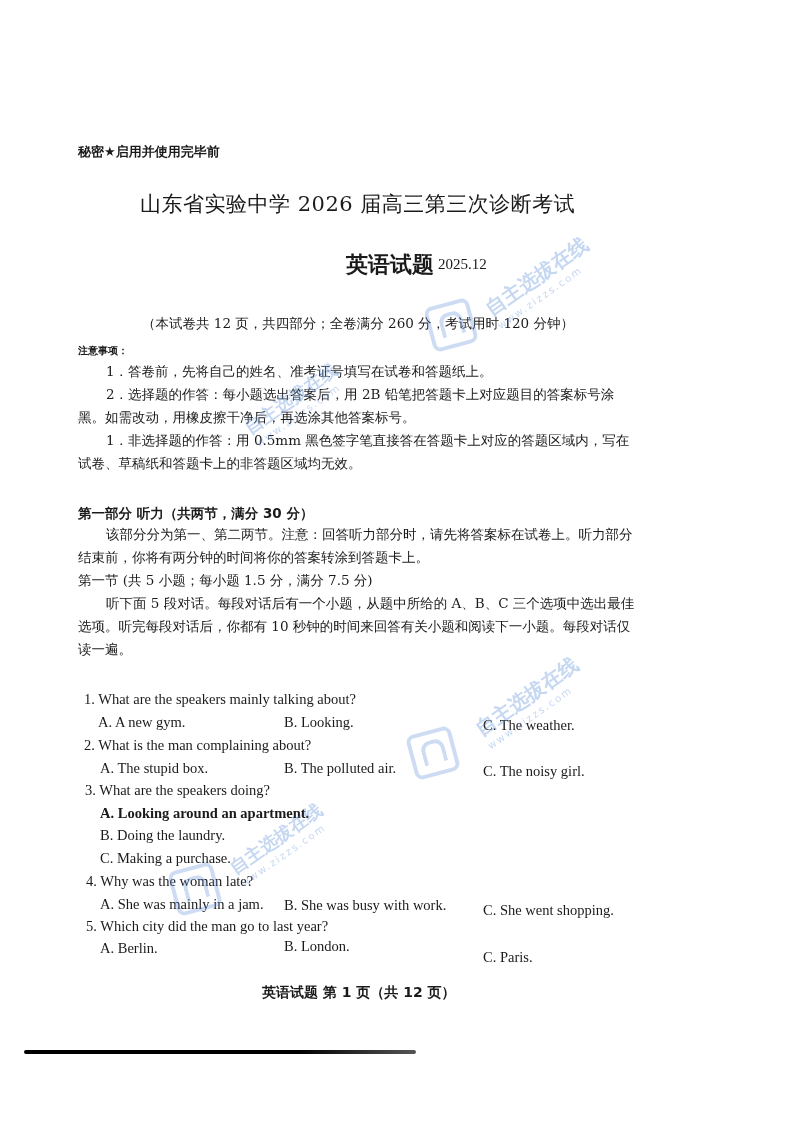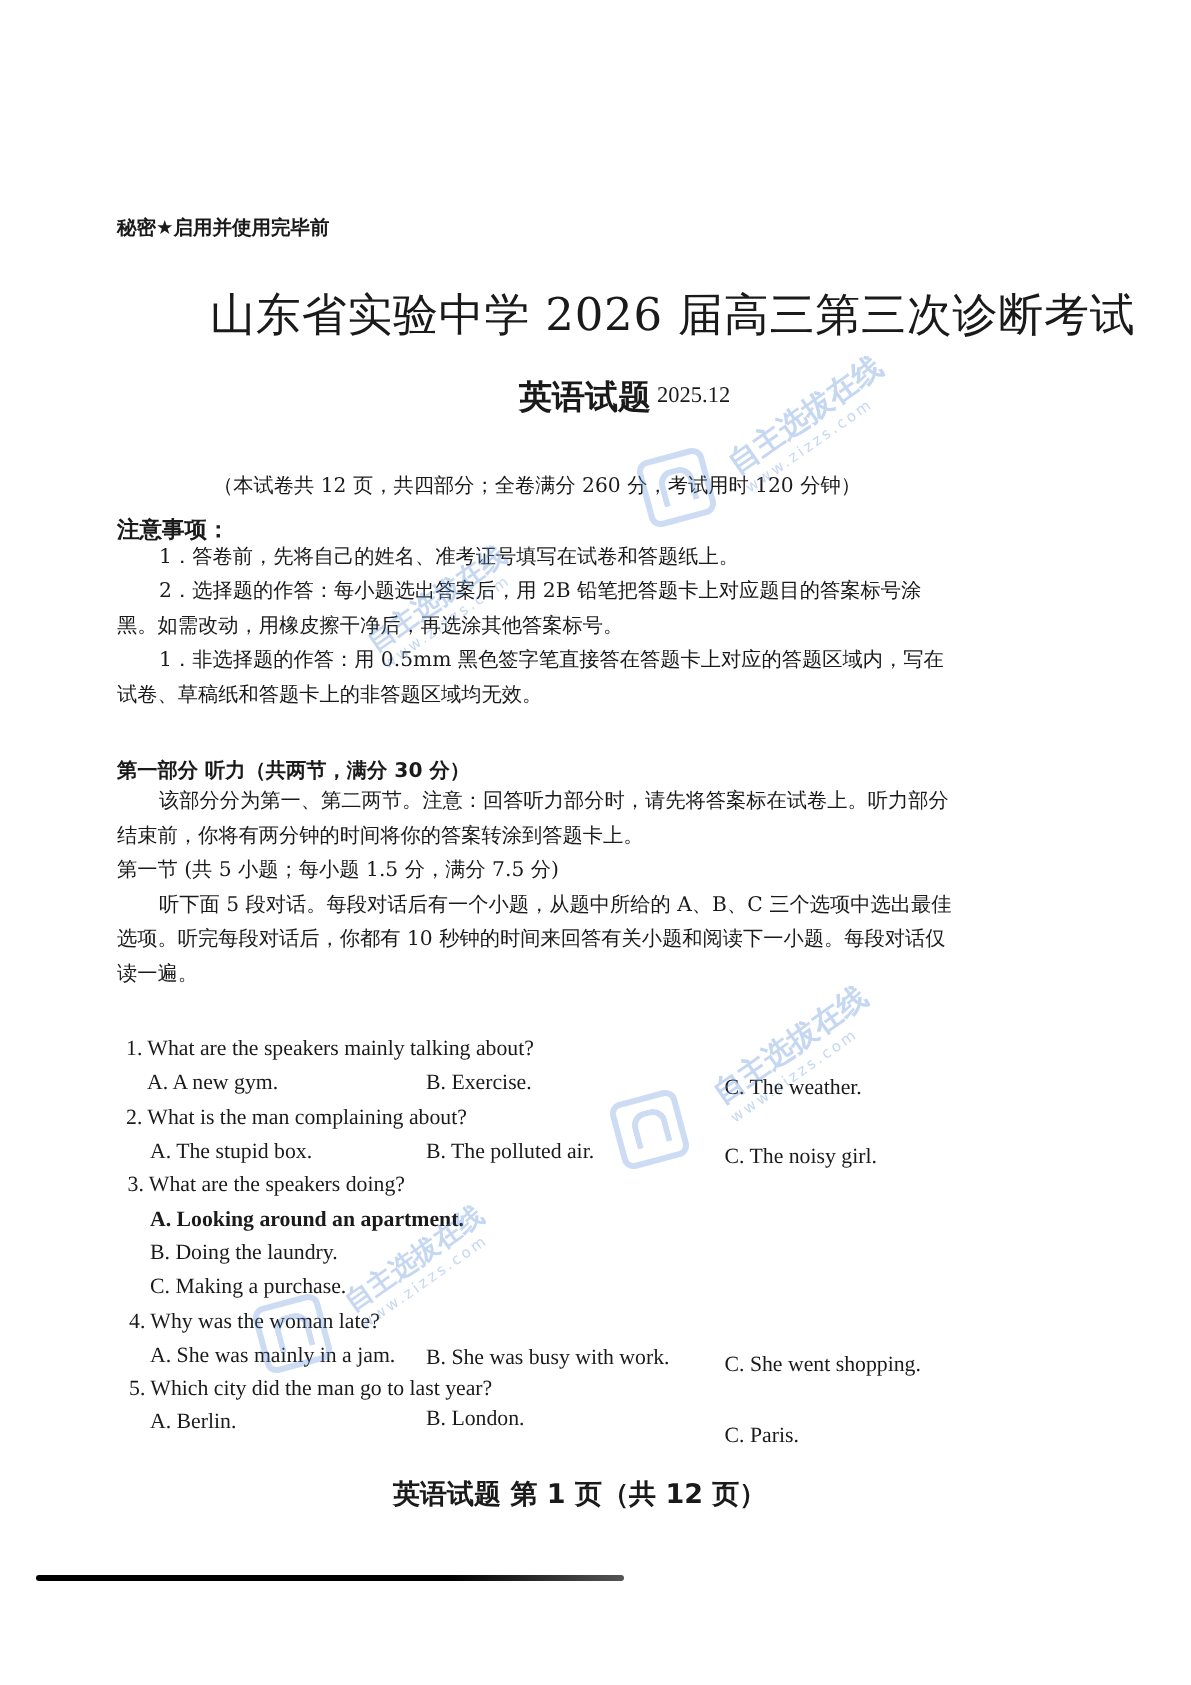--- a/index.html
+++ b/index.html
@@ -1,31 +1,31 @@
 <!DOCTYPE html>
 <html><head>
 <meta charset="utf-8">
 <style>
   html, body { margin: 0; padding: 0; background: #ffffff; }
   body { width: 794px; height: 1123px; position: relative; overflow: hidden;
          font-family: "DejaVu Serif", "Liberation Serif", serif; color: #1a1a1a; }
   .abs { position: absolute; white-space: nowrap; }
   .secret { left: 78px; top: 143px; font-size: 13px; font-weight: bold; font-family: "DejaVu Sans", sans-serif; }
-  .title { left: 140px; top: 190px; font-size: 30px; letter-spacing: 0.5px; }
+  .title { left: 140px; top: 190px; font-size: 21px; letter-spacing: 0.5px; }
   .subtitle { left: 303px; top: 250px; font-size: 22px; font-weight: bold; font-family: "DejaVu Sans", sans-serif; margin-left: 43px; }
   .date { left: 438px; top: 256px; font-size: 15px; font-family: "Liberation Serif", serif; }
   .paperinfo { left: 142px; top: 315px; font-size: 13.5px; }
-  .notice-h { left: 78px; top: 344px; font-size: 15px; font-weight: bold; font-family: "DejaVu Sans", sans-serif; }
+  .notice-h { left: 78px; top: 344px; font-size: 10px; font-weight: bold; font-family: "DejaVu Sans", sans-serif; }
   .para { font-size: 13.5px; line-height: 23px; }
   .p1 { left: 78px; top: 360px; width: 560px; white-space: normal; }
   .indent { text-indent: 28px; }
   .section-h { left: 78px; top: 505px; font-size: 13.5px; font-weight: bold; font-family: "DejaVu Sans", sans-serif; }
   .p2 { left: 78px; top: 523px; width: 560px; white-space: normal; }
   .q { font-family: "Liberation Serif", serif; font-size: 14.5px; }
-  .footer { left: 262px; top: 984px; font-size: 18px; font-weight: bold; font-family: "DejaVu Sans", sans-serif; }
+  .footer { left: 262px; top: 984px; font-size: 14px; font-weight: bold; font-family: "DejaVu Sans", sans-serif; }
   .rule { left: 24px; top: 1050px; width: 392px; height: 4px; background: linear-gradient(to right, #000 0%, #000 70%, #555 100%); border-radius: 2px; }
   .wm { position: absolute; color: #5b8fd9; opacity: 0.35; font-weight: bold; font-family: "DejaVu Sans", sans-serif; transform: rotate(-35deg); transform-origin: left top; }
   .wm small { display: block; font-size: 10px; font-weight: normal; letter-spacing: 2px; }
   .wm-logo { position: absolute; width: 38px; height: 38px; border: 4px solid #5b8fd9; border-radius: 8px; opacity: 0.3; transform: rotate(-15deg); }
   .wm-logo::after { content: ""; position: absolute; left: 8px; top: 6px; width: 16px; height: 20px; border: 4px solid #5b8fd9; border-bottom: none; border-radius: 10px 10px 0 0; }
 </style>
 </head>
 <body>
 
 <div class="abs secret">秘密★启用并使用完毕前</div>
@@ -43,21 +43,21 @@
 
 <div class="abs section-h">第一部分  听力（共两节，满分 30 分）</div>
 <div class="abs para p2">
   <div class="indent">该部分分为第一、第二两节。注意：回答听力部分时，请先将答案标在试卷上。听力部分结束前，你将有两分钟的时间将你的答案转涂到答题卡上。</div>
   <div>第一节 (共 5 小题；每小题 1.5 分，满分 7.5 分)</div>
   <div class="indent">听下面 5 段对话。每段对话后有一个小题，从题中所给的 A、B、C 三个选项中选出最佳选项。听完每段对话后，你都有 10 秒钟的时间来回答有关小题和阅读下一小题。每段对话仅读一遍。</div>
 </div>
 
 <div class="abs q" style="left:84px;top:691px;">1. What are the speakers mainly talking about?</div>
 <div class="abs q" style="left:98px;top:714px;">A. A new gym.</div>
-<div class="abs q" style="left:284px;top:714px;">B. Exercise.</div>
+<div class="abs q" style="left:284px;top:714px;">B. Looking.</div>
 <div class="abs q" style="left:483px;top:717px;">C. The weather.</div>
 
 <div class="abs q" style="left:84px;top:737px;">2. What is the man complaining about?</div>
 <div class="abs q" style="left:100px;top:760px;">A. The stupid box.</div>
 <div class="abs q" style="left:284px;top:760px;">B. The polluted air.</div>
 <div class="abs q" style="left:483px;top:763px;">C. The noisy girl.</div>
 
 <div class="abs q" style="left:85px;top:782px;">3. What are the speakers doing?</div>
 <div class="abs q" style="left:100px;top:805px;font-weight:bold;">A. Looking around an apartment.</div>
 <div class="abs q" style="left:100px;top:827px;">B. Doing the laundry.</div>

